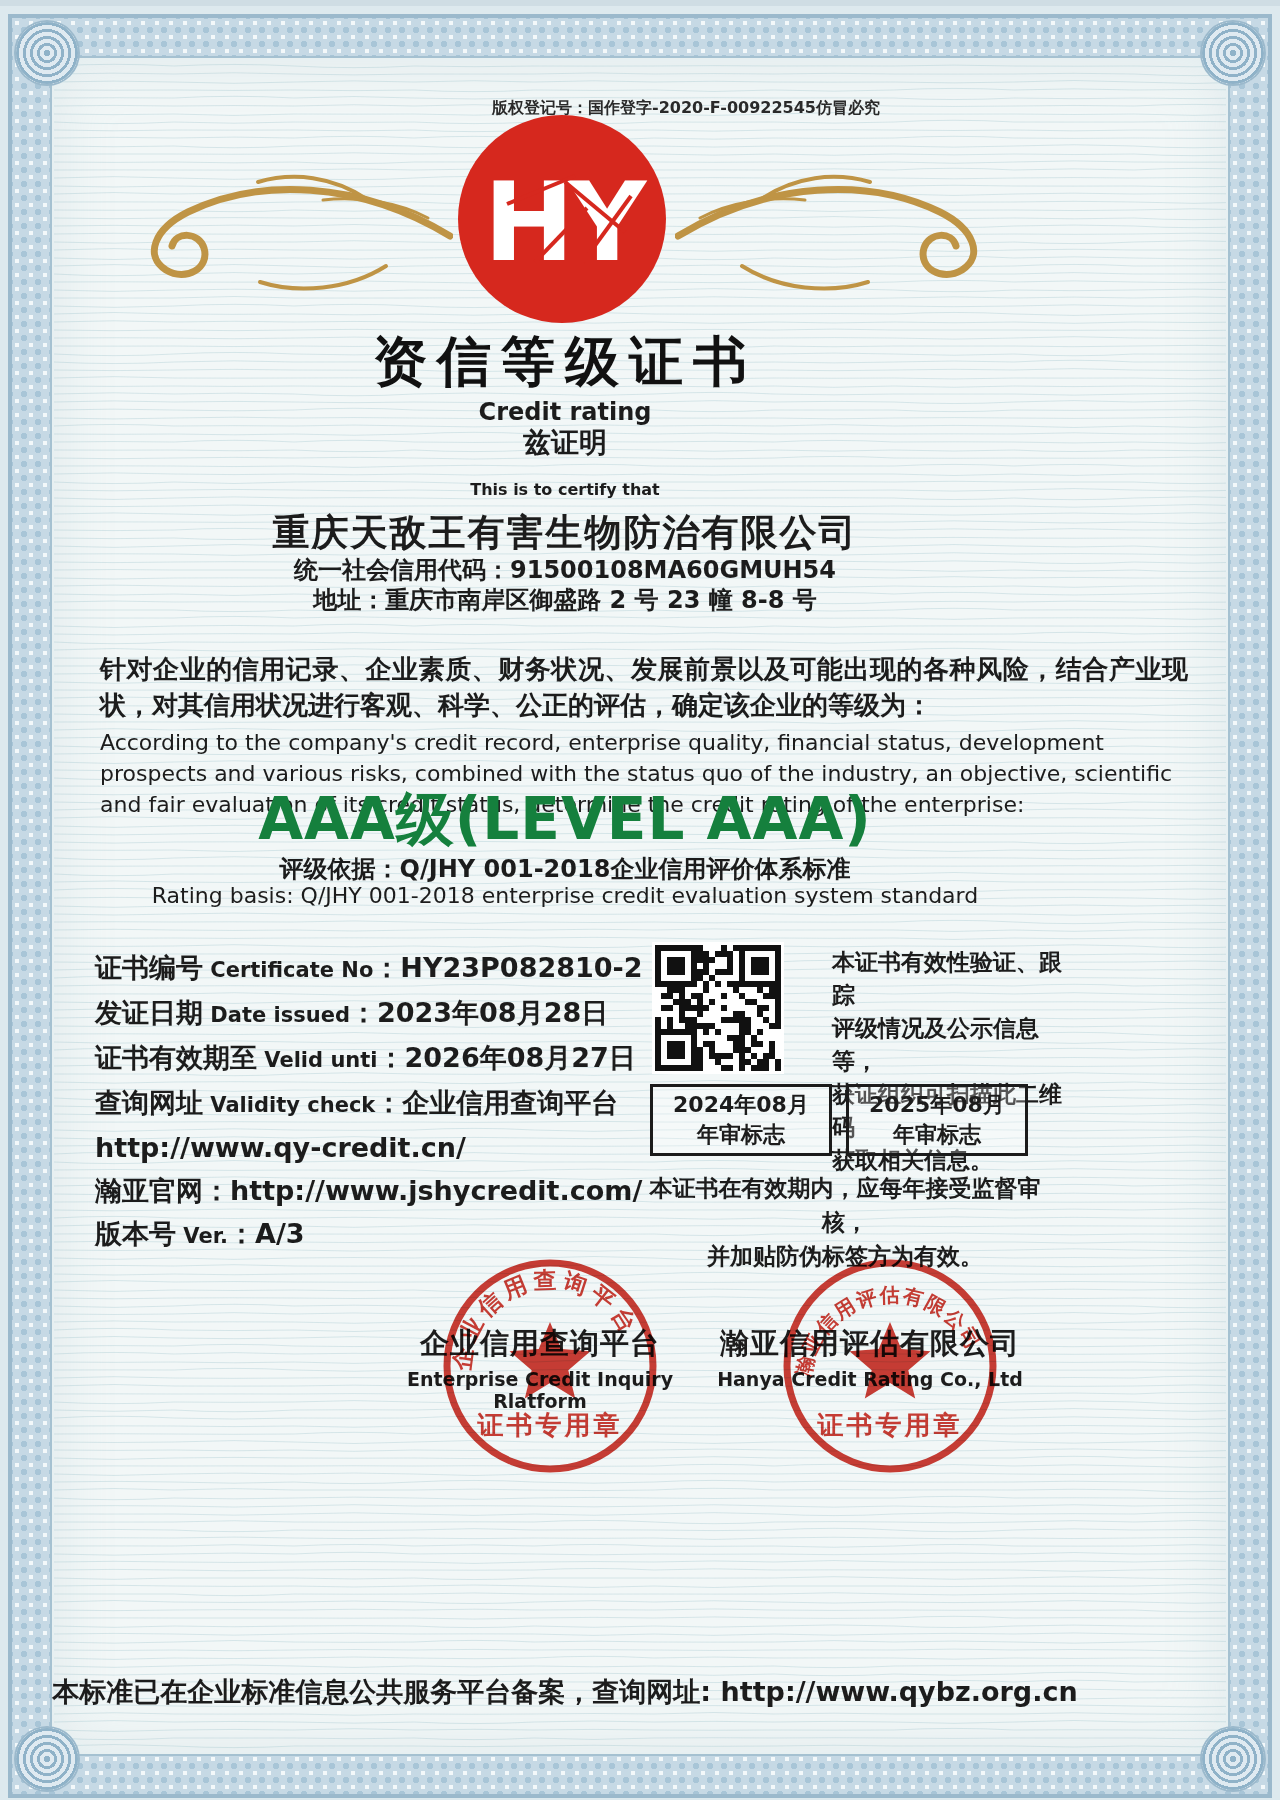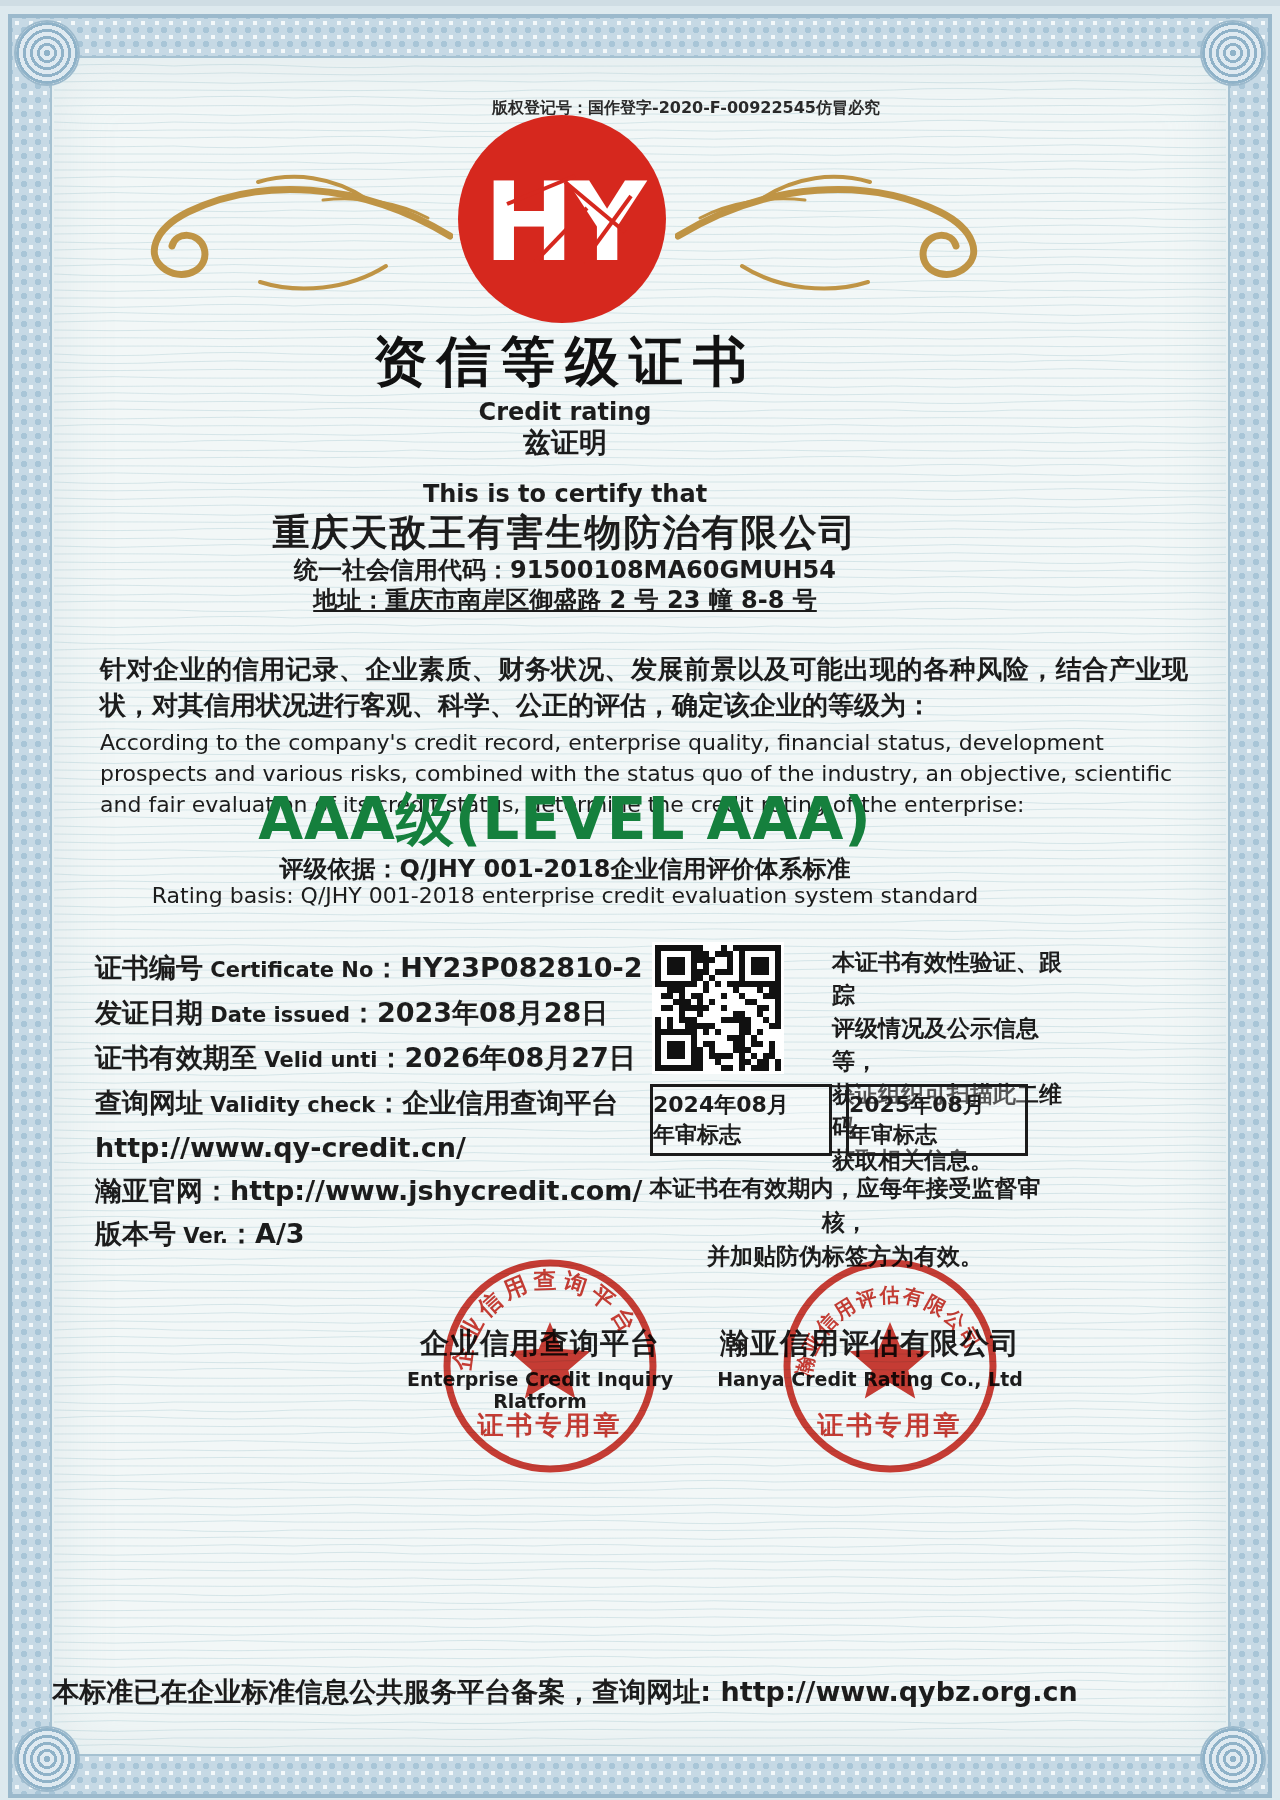--- a/index.html
+++ b/index.html
@@ -17,38 +17,38 @@
     box-shadow:0 0 0 2px #9bb9cc;}
   .corner.tl{left:16px;top:16px}.corner.tr{right:16px;top:16px}
   .corner.bl{left:16px;bottom:16px}.corner.br{right:16px;bottom:16px}
   #texture{position:absolute;left:54px;top:54px;z-index:0;}
   .abs{position:absolute;z-index:2;}
   .cwrap{position:absolute;left:0;width:1130px;text-align:center;z-index:2;}
   .copyright{left:470px;top:92px;width:410px;text-align:right;font-size:16px;font-weight:700;color:#2a2a2a;}
   .title-cn{top:320px;font-size:54px;font-weight:800;letter-spacing:10px;color:#111;}
   .title-en{top:392px;font-size:24px;font-weight:600;}
   .certify-cn{top:418px;font-size:28px;font-weight:700;}
-  .certify-en{top:474px;font-size:24px;font-weight:600;}
+  .certify-en{top:474px;font-size:16px;font-weight:600;}
   .company{top:502px;font-size:37px;font-weight:900;letter-spacing:2px;}
   .code{top:548px;font-size:24px;font-weight:600;}
-  .addr{top:578px;font-size:24px;font-weight:600;text-decoration:underline;}
+  .addr{top:578px;font-size:24px;font-weight:600;}
   .para{left:100px;top:645px;width:1088px;}
   .para .cn{font-size:26px;line-height:36px;font-weight:600;text-align:justify;}
   .para .en{margin-top:4px;font-size:22px;line-height:31px;font-weight:500;}
   .level{top:775px;font-size:58px;font-weight:900;letter-spacing:1px;color:#15803d;}
   .basis-cn{top:847px;font-size:24px;font-weight:600;}
   .basis-en{top:877px;font-size:22px;font-weight:500;}
   .details{left:95px;top:945px;width:560px;}
   .drow{margin-bottom:9px;font-size:27px;line-height:34px;white-space:nowrap;}
   .dcn{font-weight:700;}
   .den{font-size:21px;font-weight:600;}
   .dval{font-weight:600;}
   .qrbox{left:652px;top:936px;background:#fff;padding:3px;line-height:0;}
   .qrnote{left:832px;top:940px;width:250px;font-size:23px;font-weight:600;line-height:33px;}
-  .mark{top:1078px;height:66px;width:176px;border:3px solid #1b1b1b;display:flex;flex-direction:column;justify-content:center;font-size:22px;font-weight:600;line-height:30px;background:rgba(255,255,255,.25);}
+  .mark{top:1078px;height:66px;width:176px;border:3px solid #1b1b1b;display:flex;flex-direction:column;align-items:center;justify-content:center;font-size:22px;font-weight:600;line-height:30px;background:rgba(255,255,255,.25);}
   .mark1{left:650px;} .mark2{left:846px;}
   .validity{left:645px;top:1165px;width:400px;text-align:center;font-size:23px;font-weight:600;line-height:34px;}
   .issuer{text-align:center;z-index:2;}
   .issuer .ncn{font-size:29px;font-weight:800;letter-spacing:1px;}
   .issuer .nen{font-size:19px;font-weight:600;margin-top:4px;}
   .iss1{left:385px;top:1318px;width:310px;}
   .iss2{left:695px;top:1318px;width:350px;}
   .sealwrap{z-index:3;mix-blend-mode:multiply;opacity:.92;}
   .seal1{left:440px;top:1250px;} .seal2{left:780px;top:1250px;}
   .footer{top:1668px;font-size:27px;font-weight:700;}

